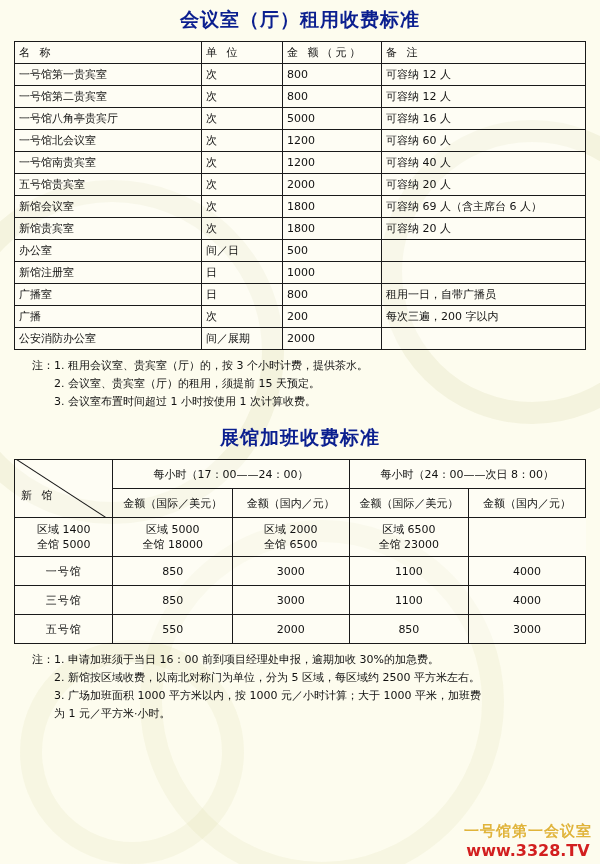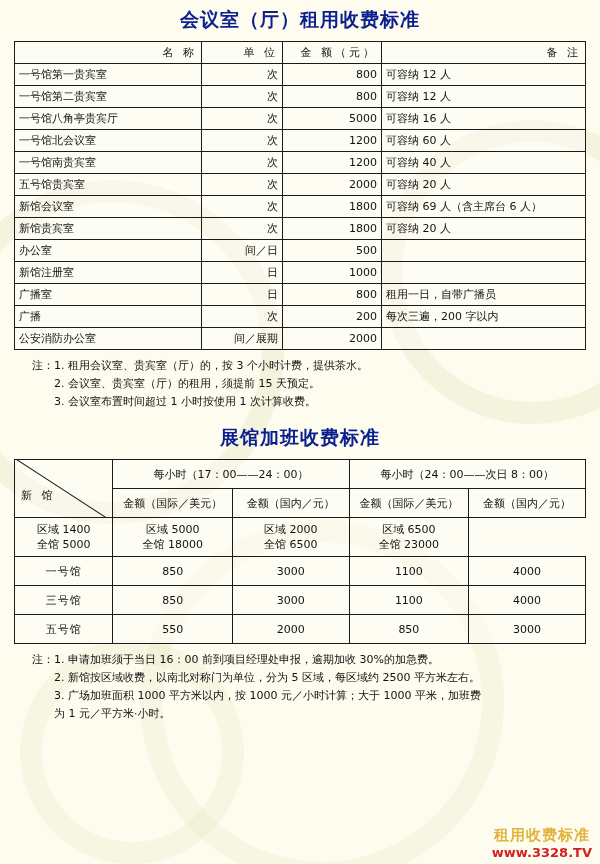--- a/index.html
+++ b/index.html
@@ -52,21 +52,21 @@
   }
   table.grid td, table.grid th {
     border: 1px solid #1a1a1a;
     font-size: 11px;
     font-weight: normal;
     padding: 3px 4px;
     height: 15px;
     line-height: 15px;
     white-space: nowrap;
   }
-  .c { text-align: right; }
+  .c { text-align: left; }
   .l { text-align: left; padding-left: 8px; }
   .hdr td { font-size: 11.5px; letter-spacing: 3px; }
 
   .notes {
     font-size: 11px;
     line-height: 18px;
     margin: 7px 0 0 18px;
     color: #111;
   }
   .notes .note-line { white-space: nowrap; }
@@ -123,21 +123,21 @@
   }
   .watermark .wm-cn {
     color: #e0b43a;
     font-size: 15px;
     font-weight: bold;
     letter-spacing: 1px;
     text-shadow: 0 0 2px rgba(255,255,255,0.8);
   }
   .watermark .wm-url {
     color: #d21f1f;
-    font-size: 13px;
+    font-size: 16px;
     font-weight: bold;
     letter-spacing: 0px;
   }
 </style>
 </head>
 <body>
 
 <div class="bg-deco d1"></div>
 <div class="bg-deco d2"></div>
 <div class="bg-deco d3"></div>
@@ -309,15 +309,15 @@
   <div class="notes">
     <div class="note-line">注：1. 申请加班须于当日 16：00 前到项目经理处申报，逾期加收 30%的加急费。</div>
     <div class="note-line note-indent">2. 新馆按区域收费，以南北对称门为单位，分为 5 区域，每区域约 2500 平方米左右。</div>
     <div class="note-line note-indent">3. 广场加班面积 1000 平方米以内，按 1000 元／小时计算；大于 1000 平米，加班费</div>
     <div class="note-line note-indent">为 1 元／平方米·小时。</div>
   </div>
 
 </div>
 
 <div class="watermark">
-  <div class="wm-cn">租用收费标准</div>
+  <div class="wm-cn">一号馆第一会议室</div>
   <div class="wm-url">www.3328.TV</div>
 </div>
 
 </body></html>

